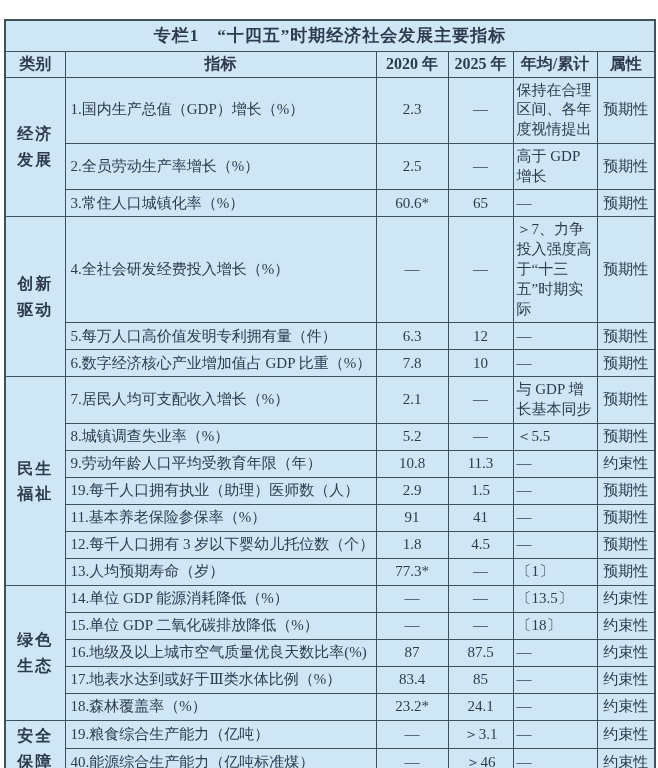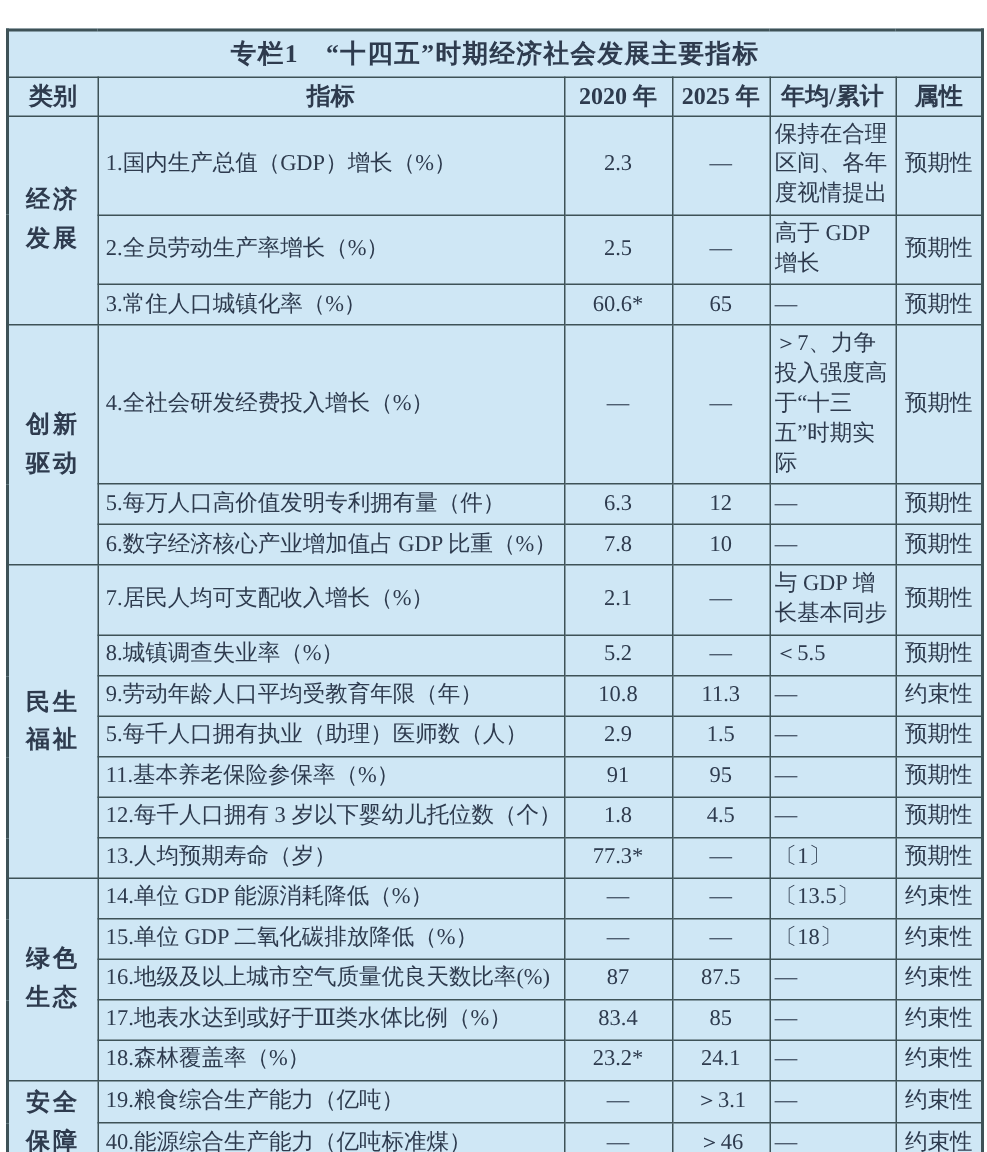--- a/index.html
+++ b/index.html
@@ -140,30 +140,30 @@
           <td class="attr">预期性</td>
         </tr>
         <tr>
           <td class="ind">9.劳动年龄人口平均受教育年限（年）</td>
           <td class="num">10.8</td>
           <td class="num">11.3</td>
           <td class="ann">—</td>
           <td class="attr">约束性</td>
         </tr>
         <tr>
-          <td class="ind">5.每千人口拥有执业（助理）医师数（人）</td>
+          <td class="ind">19.每千人口拥有执业（助理）医师数（人）</td>
           <td class="num">2.9</td>
           <td class="num">1.5</td>
           <td class="ann">—</td>
           <td class="attr">预期性</td>
         </tr>
         <tr>
           <td class="ind">11.基本养老保险参保率（%）</td>
           <td class="num">91</td>
-          <td class="num">95</td>
+          <td class="num">41</td>
           <td class="ann">—</td>
           <td class="attr">预期性</td>
         </tr>
         <tr>
           <td class="ind">12.每千人口拥有 3 岁以下婴幼儿托位数（个）</td>
           <td class="num">1.8</td>
           <td class="num">4.5</td>
           <td class="ann">—</td>
           <td class="attr">预期性</td>
         </tr>

